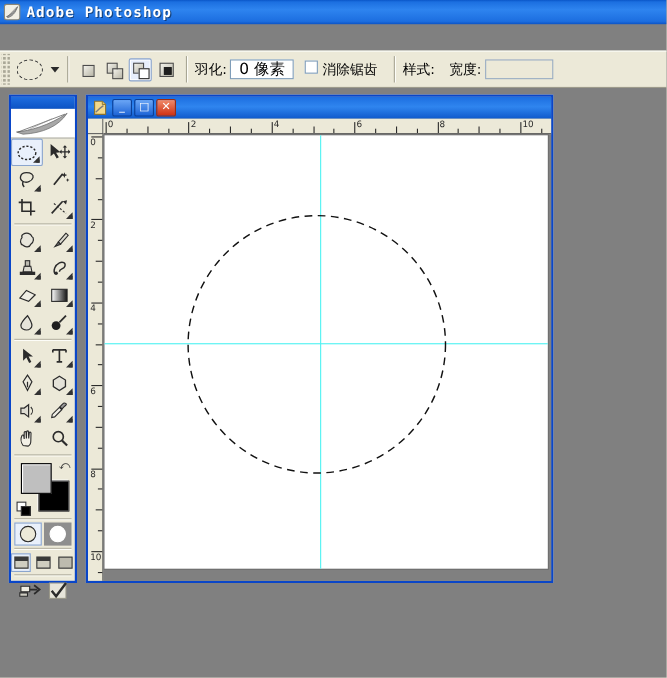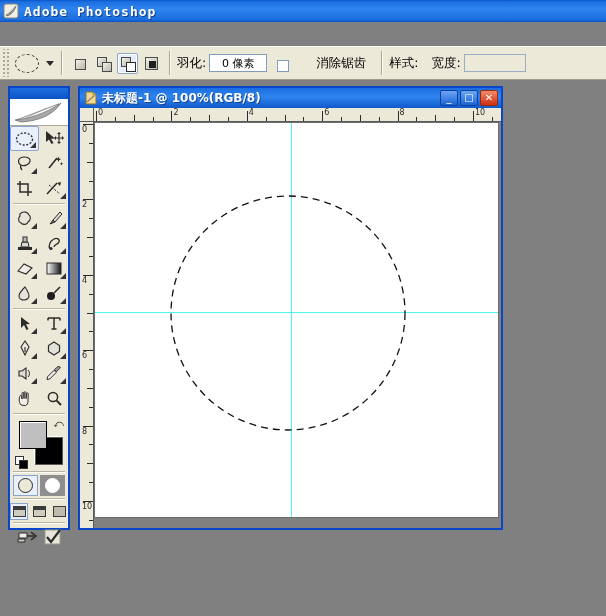--- a/index.html
+++ b/index.html
@@ -75,27 +75,27 @@
   .sq-g{background:linear-gradient(135deg,#f2f1ea,#b9b7a8);border:1px solid #4c4c4c;}
   .sq-w{background:#fff;border:1px solid #2b2b2b;}
   .sq-b{background:#1e1e1e;border:1px solid #1e1e1e;}
 
   .ob-label{font-size:12.5px;color:#000;margin-right:3px;white-space:nowrap;
      font-family:"DejaVu Sans","Liberation Sans",sans-serif;}
   .ob-label.dim{color:#000000;}
   .feather-field{
     width:58px;height:18px;border:1px solid #7f9db9;background:#fff;
     display:flex;align-items:center;justify-content:center;box-sizing:border-box;
-    font-size:11px;color:#000;font-family:"DejaVu Sans","Liberation Sans",sans-serif;
+    font-size:14px;color:#000;font-family:"DejaVu Sans","Liberation Sans",sans-serif;
   }
   .cbox{
     width:12px;height:12px;border:1px solid #7f9db9;background:#fff;
     margin-right:4px;box-sizing:border-box;flex:none;
   }
-  .cb-wrap{display:flex;align-items:flex-end;margin-left:10px;flex:none;gap:23px;}
+  .cb-wrap{display:flex;align-items:flex-start;margin-left:10px;flex:none;}
   .style-select{
     width:96px;height:19px;border:1px solid #7f9db9;background:#fff;
     display:flex;align-items:center;box-sizing:border-box;position:relative;
   }
   .style-select .sv{padding-left:5px;font-size:12.5px;color:#000;
     font-family:"DejaVu Sans","Liberation Sans",sans-serif;}
   .style-select .dd{
     position:absolute;right:1px;top:1px;width:16px;height:15px;
     background:linear-gradient(to bottom,#f6f9ff,#c8d8f0);
     border:1px solid #7f9db9;box-sizing:border-box;
@@ -506,21 +506,20 @@
 
   <div class="docwin">
     <div class="doc-title">
       <span class="doc-ico">
         <svg width="14" height="14" viewBox="0 0 14 14">
           <path d="M2 1 L9 1 L12 4 L12 13 L2 13 Z" fill="#f2d98c" stroke="#8a7330" stroke-width="1"></path>
           <path d="M9 1 L9 4 L12 4" fill="#e0c46a" stroke="#8a7330" stroke-width=".8"></path>
           <path d="M3 11 C5 9 7 7 10 5" stroke="#7d7d7d" stroke-width="1.2" fill="none"></path>
         </svg>
       </span>
-      <span class="doc-text">未标题-1 @ 100%(RGB/8)</span>
       <span class="wbtns">
         <span class="wbtn">
           <span class="gl">_</span>
         </span>
         <span class="wbtn">
           <span class="gl">□</span>
         </span>
         <span class="wbtn close">
           <span class="gl">✕</span>
         </span>

